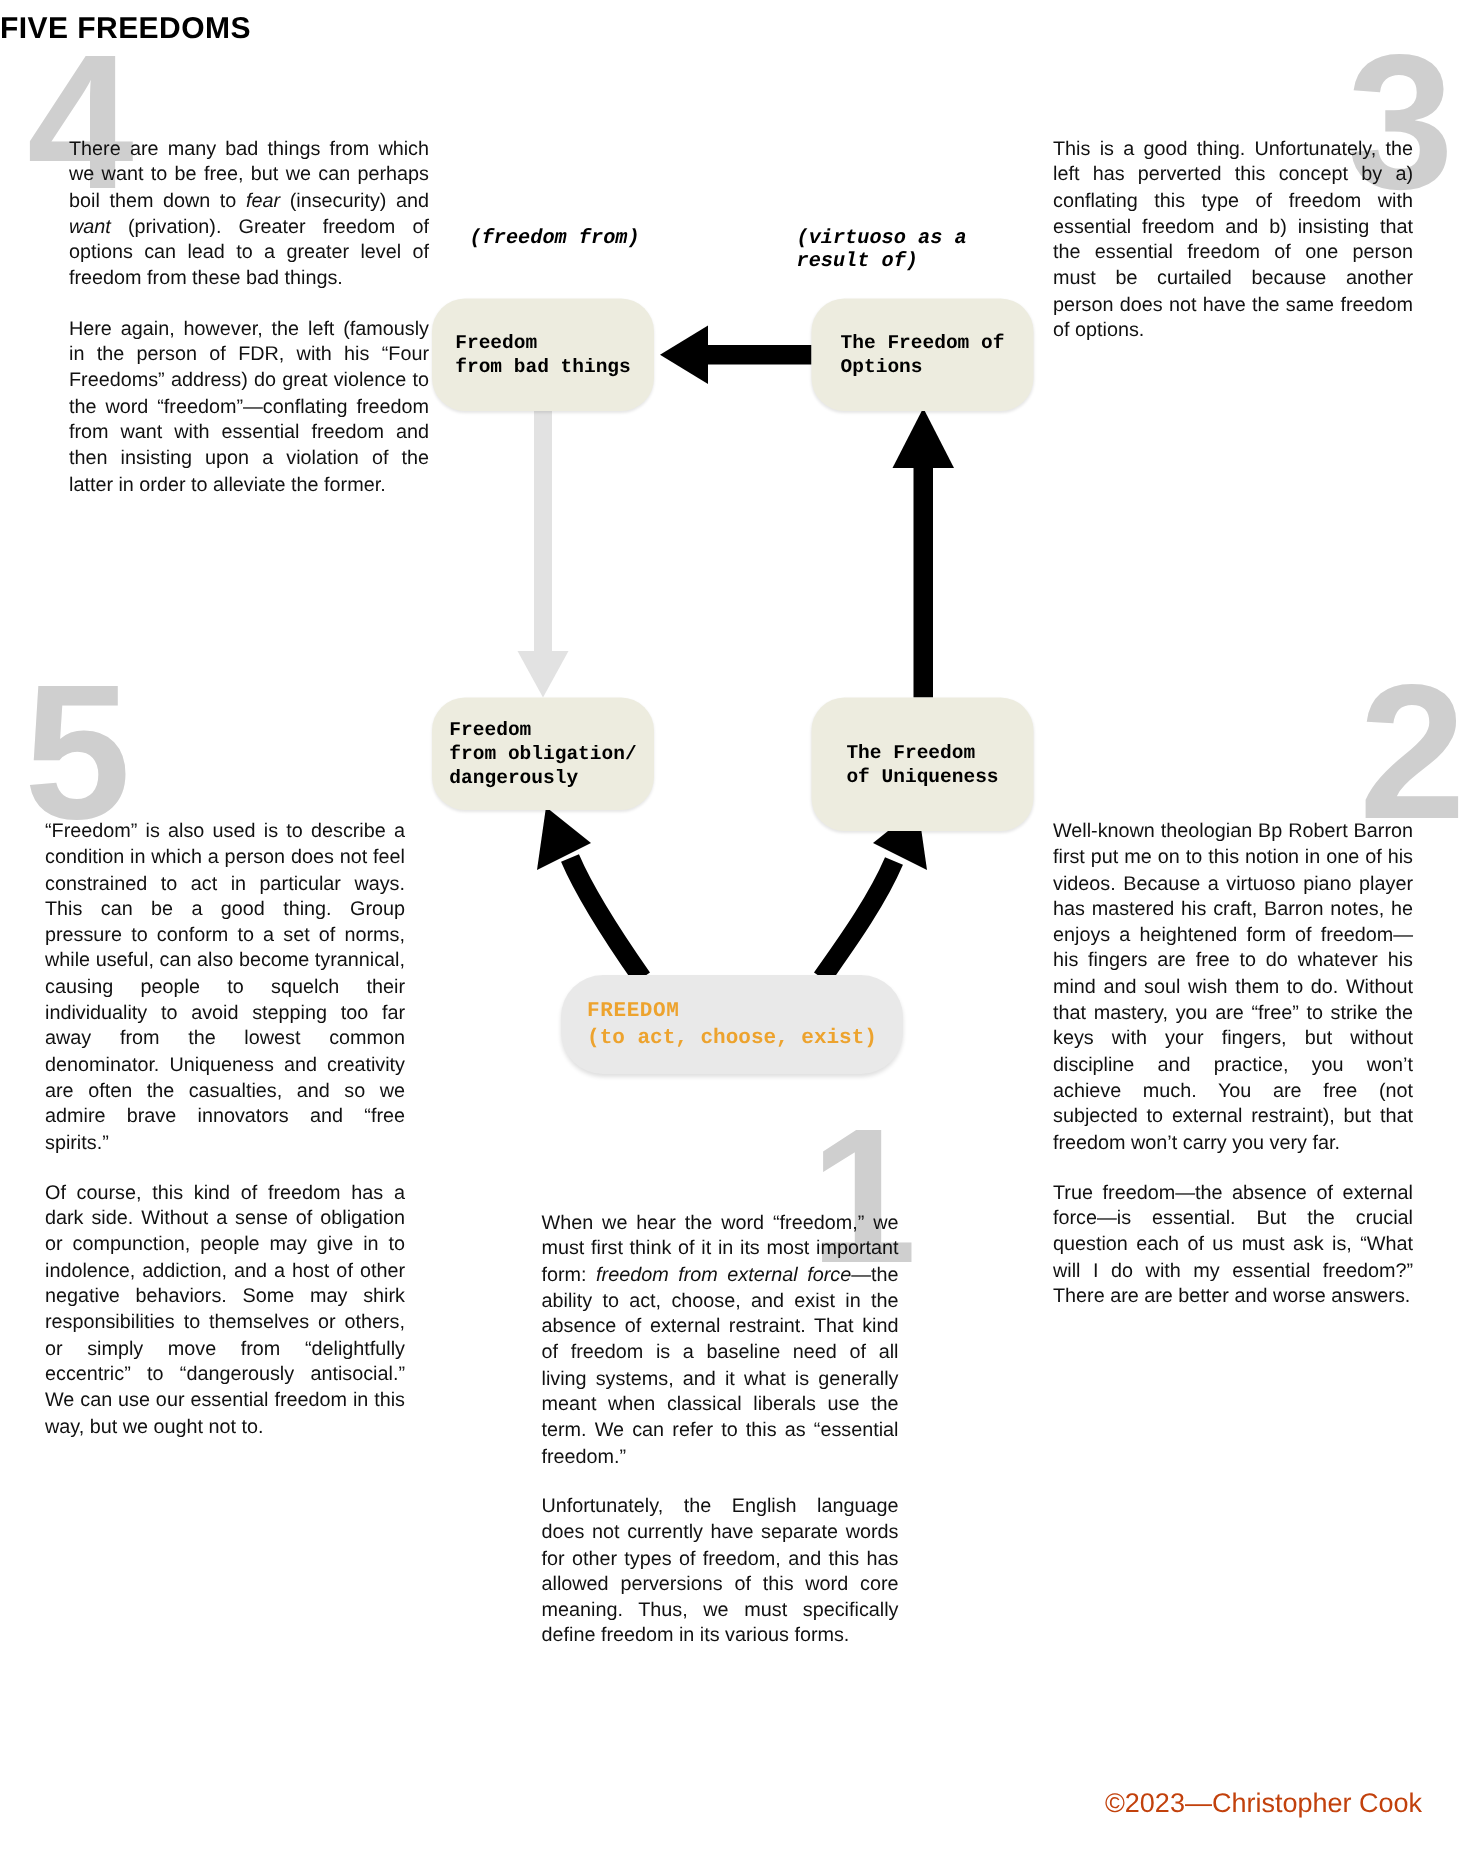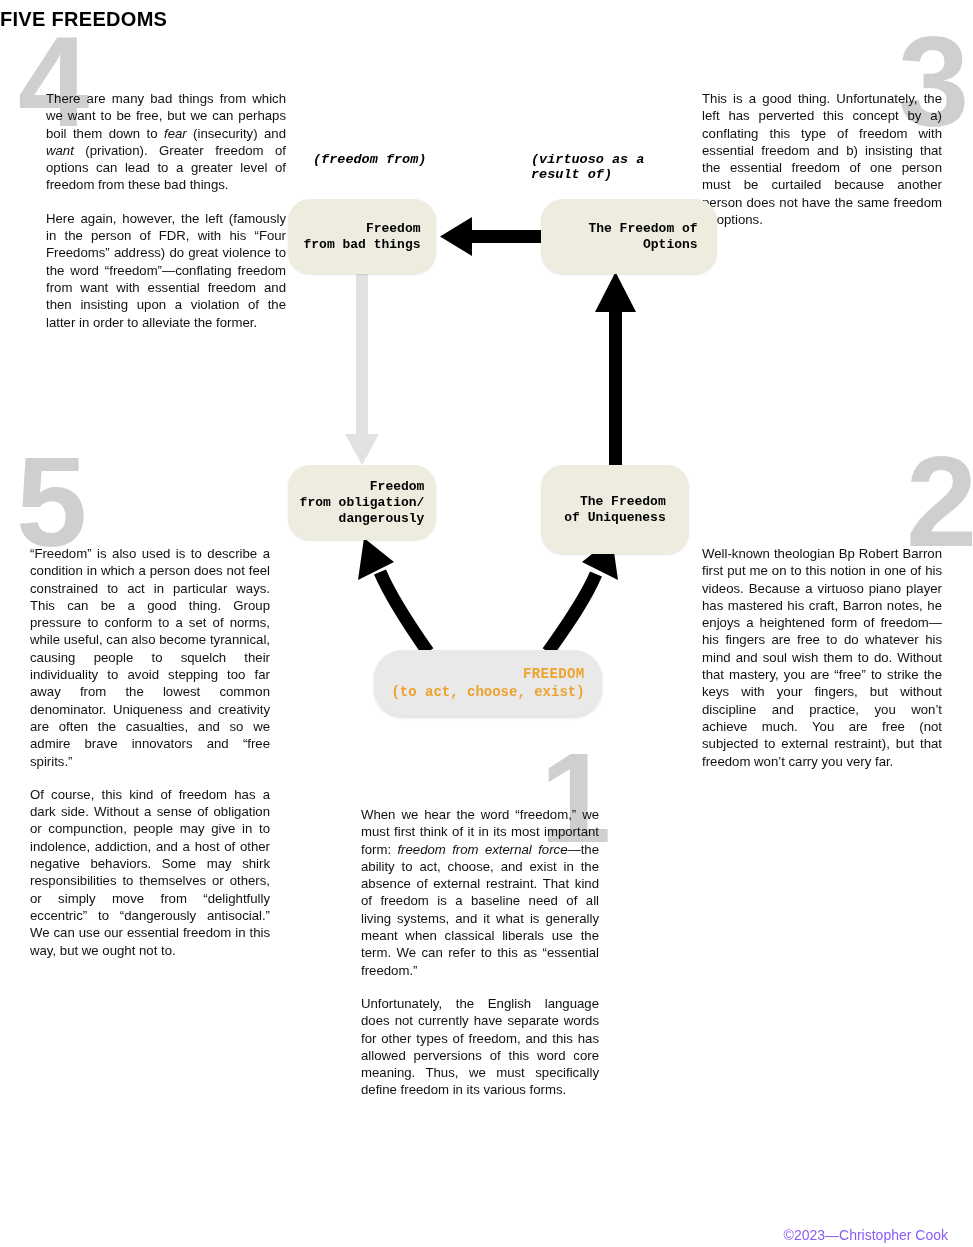--- a/index.html
+++ b/index.html
@@ -36,36 +36,36 @@
 
   
   .diagram{position:absolute;left:280px;top:140px;width:420px;height:580px;z-index:3;font-family:Liberation Mono, monospace;}
   .diagram svg{position:absolute;left:0;top:0;overflow:visible;}
 
   .caption{position:absolute;font-size:13.5px;font-style:italic;font-weight:bold;color:#000;}
   #cap-from{left:33px;top:12px;}
   #cap-result{left:251px;top:12px;}
 
   .node{position:absolute;border-radius:22px;display:flex;align-items:center;
-        justify-content:center;text-align:right;font-weight:bold;font-size:13px;
+        justify-content:center;text-align:left;font-weight:bold;font-size:13px;
         line-height:16px;color:#000;box-shadow:0 1px 2px rgba(0,0,0,.10);}
   .node.cream{background:#edecdf;}
   #node-bad{left:8px;top:59px;width:148px;height:75px;}
-  #node-options{left:261px;top:59px;width:148px;height:75px;padding-left:28px;}
+  #node-options{left:261px;top:59px;width:148px;height:75px;}
   #node-oblig{left:8px;top:325px;width:148px;height:75px;}
   #node-discipline{left:261px;top:325px;width:148px;height:89px;}
 
   #node-freedom{left:94px;top:510px;width:228px;height:66px;background:#e9e9e9;
                 border-radius:28px;color:#eda32e;font-size:14px;line-height:18px;
                 box-shadow:0 2px 3px rgba(0,0,0,.13);}
   #node-freedom .fl1{display:block;letter-spacing:.4px;}
   #node-freedom .fl2{display:block;}
 
   
-  .footer{position:absolute;right:25px;bottom:4px;font-size:14px;color:#8b5cf6;}
+  .footer{position:absolute;right:25px;bottom:34px;font-size:18px;color:#c2410c;}
 </style>
 </head>
 <body>
 
 <div class="page">
 
   <div class="title">FIVE FREEDOMS</div>
 
   <div class="ghost n4">4</div>
   <div class="ghost n3">3</div>
@@ -82,20 +82,21 @@
     <p>This is a good thing. Unfortunately, the left has perverted this concept by a) conflating this type of freedom with essential freedom and b) insisting that the essential freedom of one person must be curtailed because another person does not have the same freedom of options.</p>
   </div>
 
   <div class="col" id="col-left-5">
     <p>“Freedom” is also used is to describe a condition in which a person does not feel constrained to act in particular ways. This can be a good thing. Group pressure to conform to a set of norms, while useful, can also become tyrannical, causing people to squelch their individuality to avoid stepping too far away from the lowest common denominator. Uniqueness and creativity are often the casualties, and so we admire brave innovators and “free spirits.”</p>
     <p>Of course, this kind of freedom has a dark side. Without a sense of obligation or compunction, people may give in to indolence, addiction, and a host of other negative behaviors. Some may shirk responsibilities to themselves or others, or simply move from “delightfully eccentric” to “dangerously antisocial.” We can use our essential freedom in this way, but we ought not to.</p>
   </div>
 
   <div class="col" id="col-right-2">
     <p>Well-known theologian Bp Robert Barron first put me on to this notion in one of his videos. Because a virtuoso piano player has mastered his craft, Barron notes, he enjoys a heightened form of freedom—his fingers are free to do whatever his mind and soul wish them to do. Without that mastery, you are “free” to strike the keys with your fingers, but without discipline and practice, you won’t achieve much. You are free (not subjected to external restraint), but that freedom won’t carry you very far.</p>
+    <p>True freedom—the absence of external force—is essential. But the crucial question each of us must ask is, “What will I do with my essential freedom?” There are are better and worse answers.</p>
   </div>
 
   <div class="col" id="col-center-1">
     <p>When we hear the word “freedom,” we must first think of it in its most important form: <i>freedom from external force</i>—the ability to act, choose, and exist in the absence of external restraint. That kind of freedom is a baseline need of all living systems, and it what is generally meant when classical liberals use the term. We can refer to this as “essential freedom.”</p>
     <p>Unfortunately, the English language does not currently have separate words for other types of freedom, and this has allowed perversions of this word core meaning. Thus, we must specifically define freedom in its various forms.</p>
   </div>
 
   <div class="diagram">
 
     <svg width="420" height="580" viewBox="0 0 420 580">

